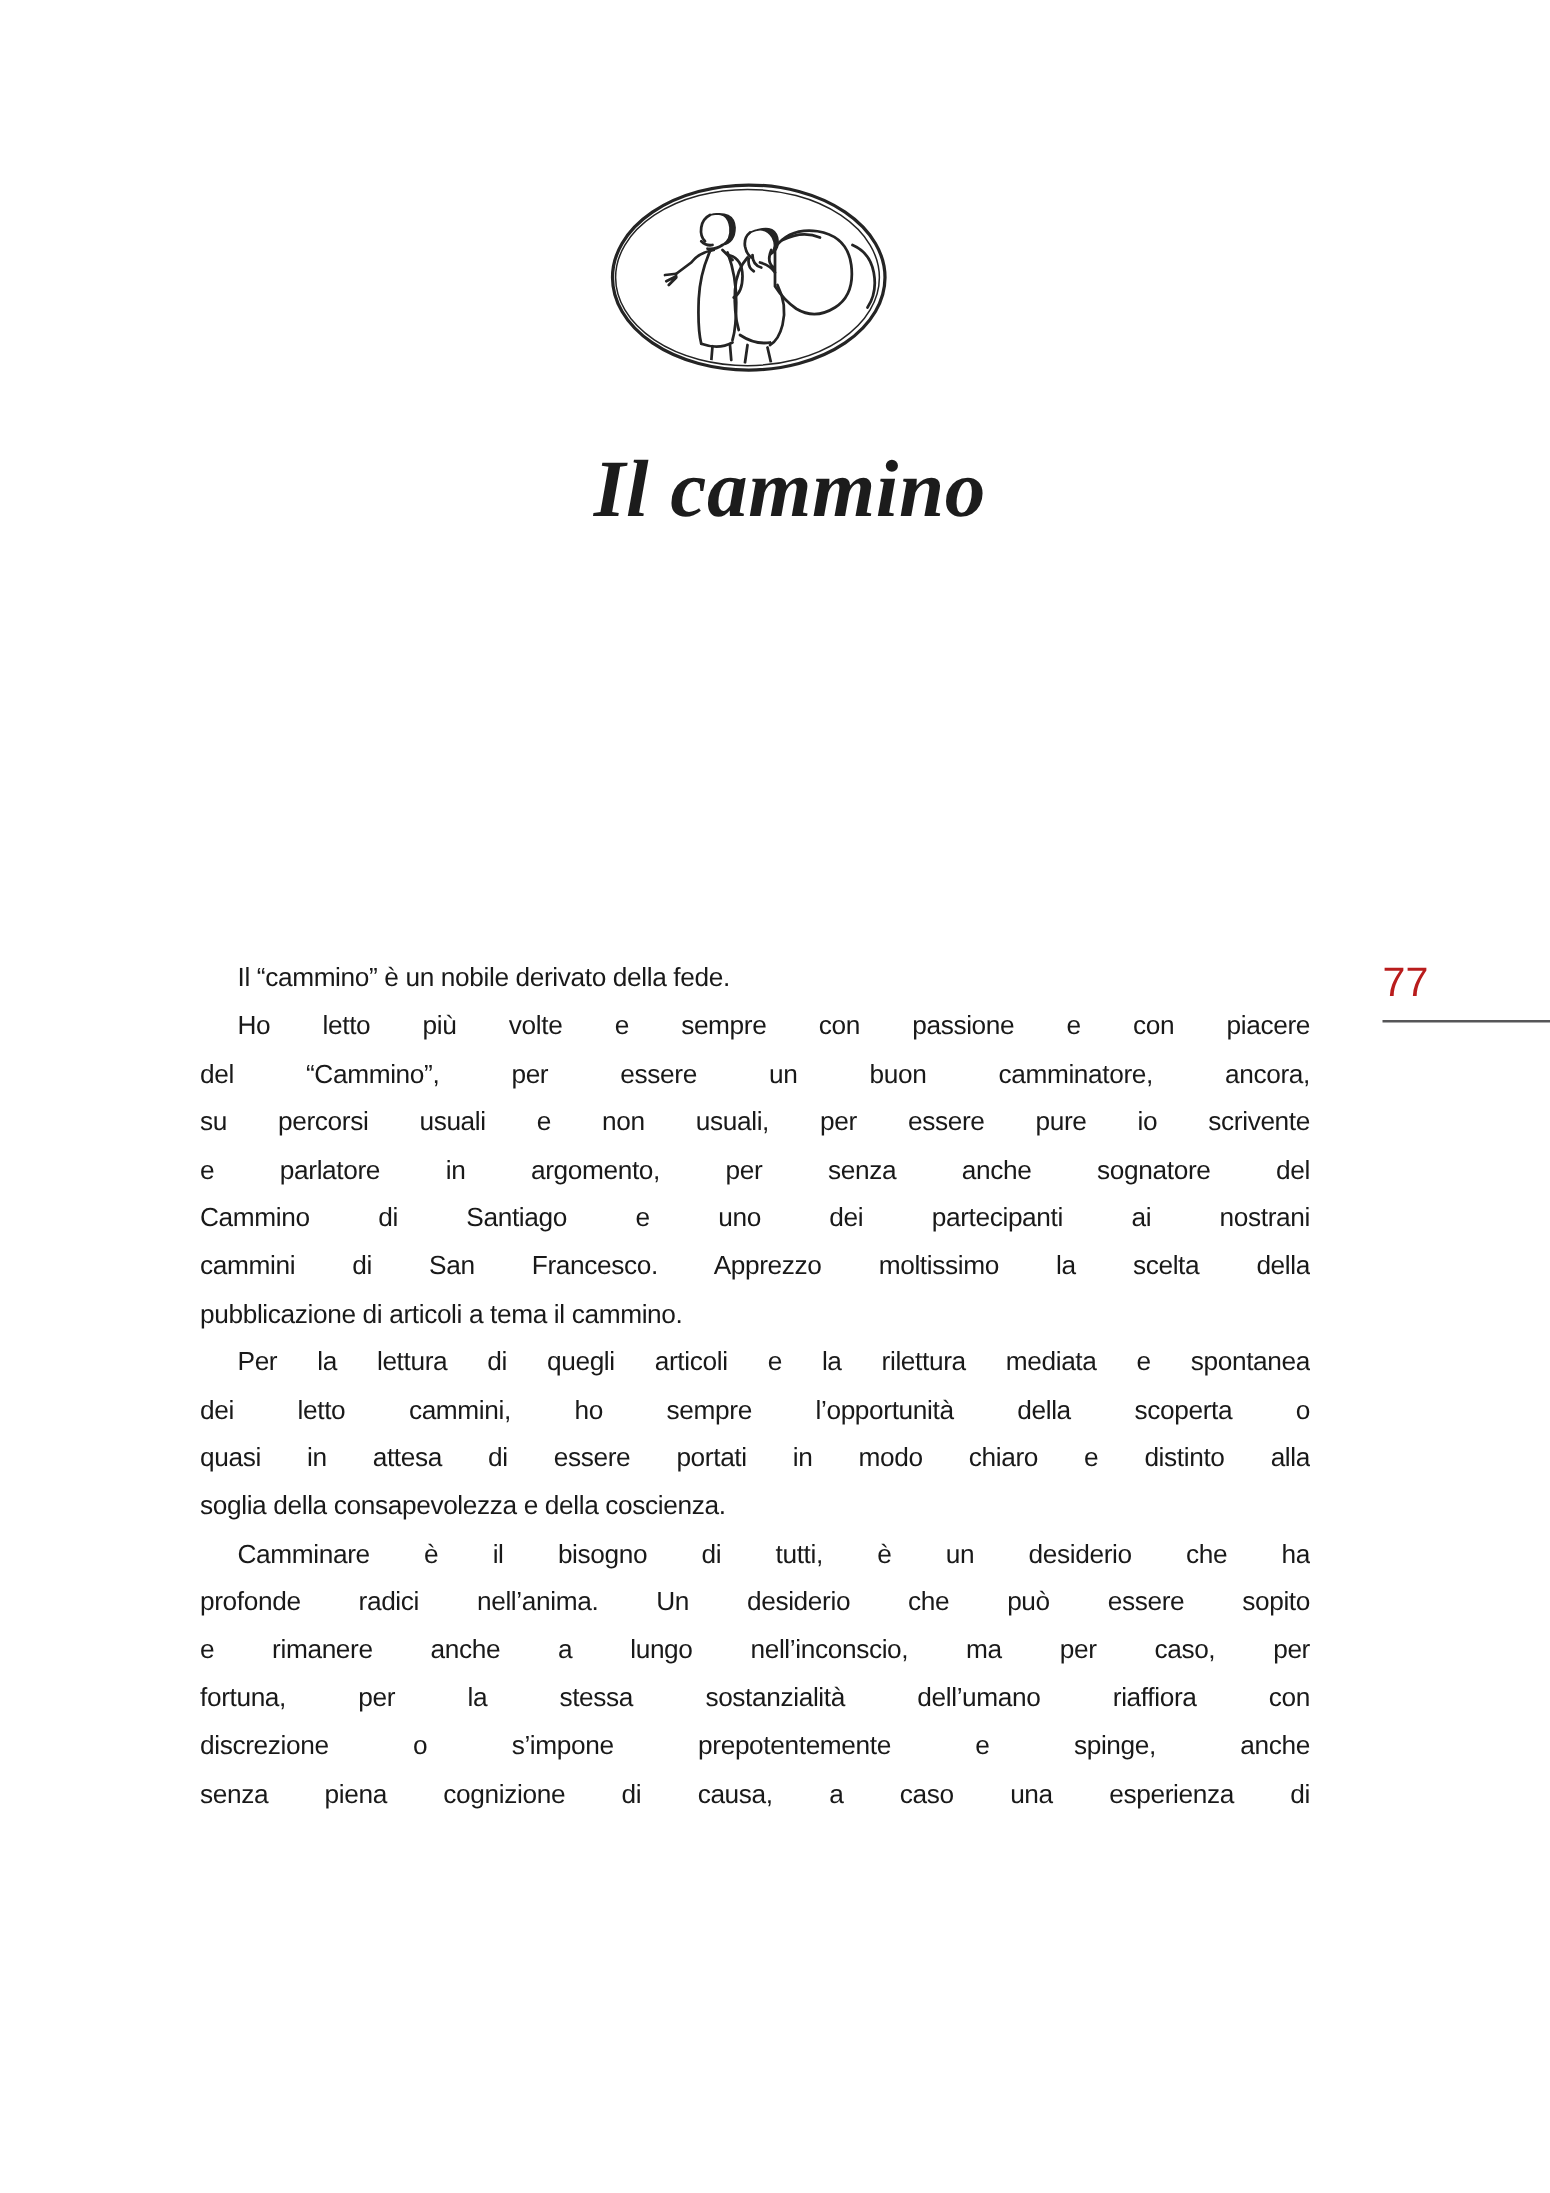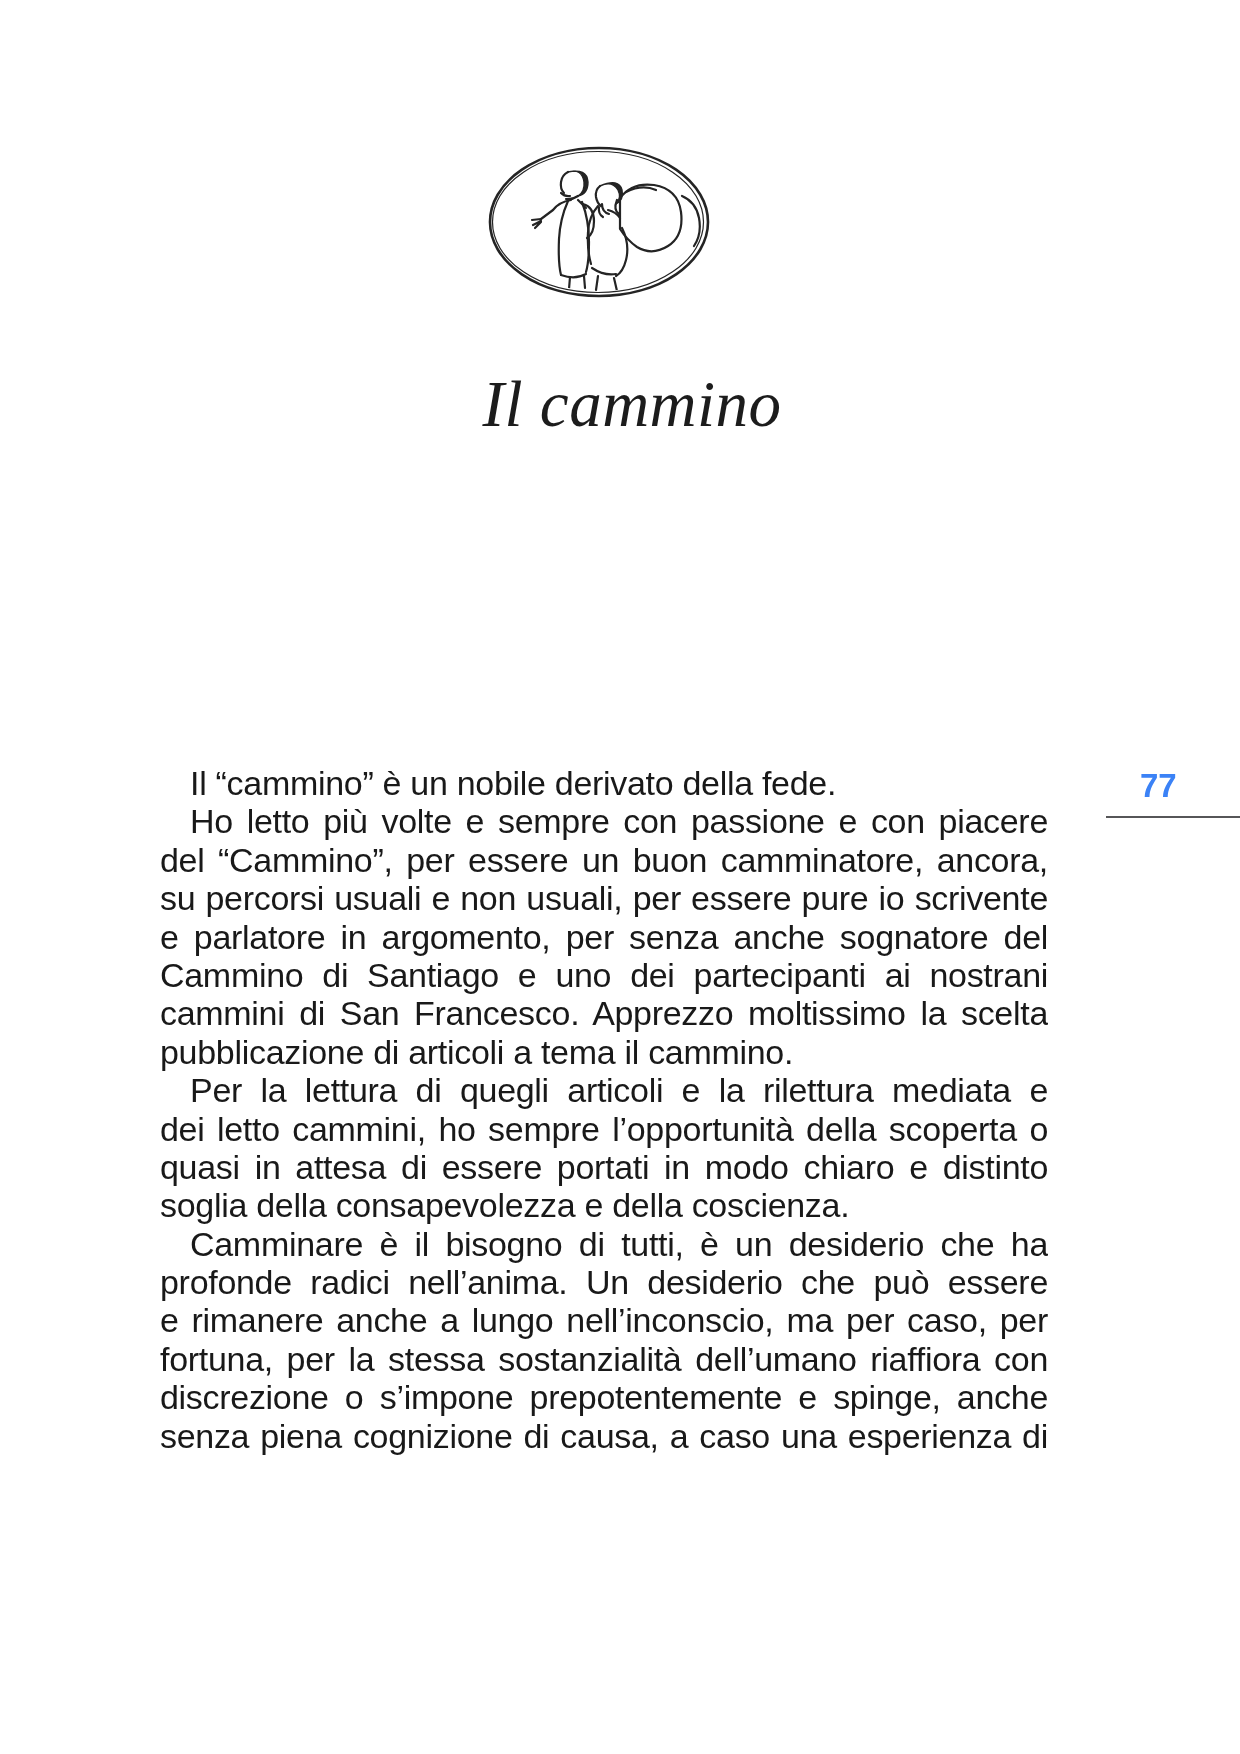--- a/index.html
+++ b/index.html
@@ -29,57 +29,56 @@
 
   
   .chapter-title {
     position: absolute;
     left: 24px;
     top: 352px;
     width: 1216px;
     text-align: center;
     font-family: "Liberation Serif", serif;
     font-style: italic;
-    font-weight: normal;
+    font-weight: bold;
     font-size: 65px;
     line-height: 80px;
     color: #1c1c1c;
     letter-spacing: 0.5px;
-    margin-top: 12px;
   }
 
   
   .body-text {
     position: absolute;
     left: 160px;
     top: 764px;
     width: 888px;
-    font-size: 34px;
+    font-size: 21px;
     line-height: 38.4px;
     letter-spacing: -0.3px;
     color: #191919;
   }
   .line {
     text-align: justify;
     text-align-last: justify;
     height: 38.4px;
     overflow: hidden;
   }
   .line.indent { text-indent: 30px; }
   .line.last { text-align-last: left; }
 
   
   .page-number {
     position: absolute;
-    left: 1140px;
+    left: 1106px;
     top: 769px;
-    font-weight: bold;
+    font-weight: normal;
     font-size: 33px;
     line-height: 33px;
-    color: #3b82f6;
+    color: #b91c1c;
   }
   .margin-rule {
     position: absolute;
     left: 1106px;
     top: 816px;
     width: 134px;
     height: 2px;
     background: #565658;
   }
 </style>

